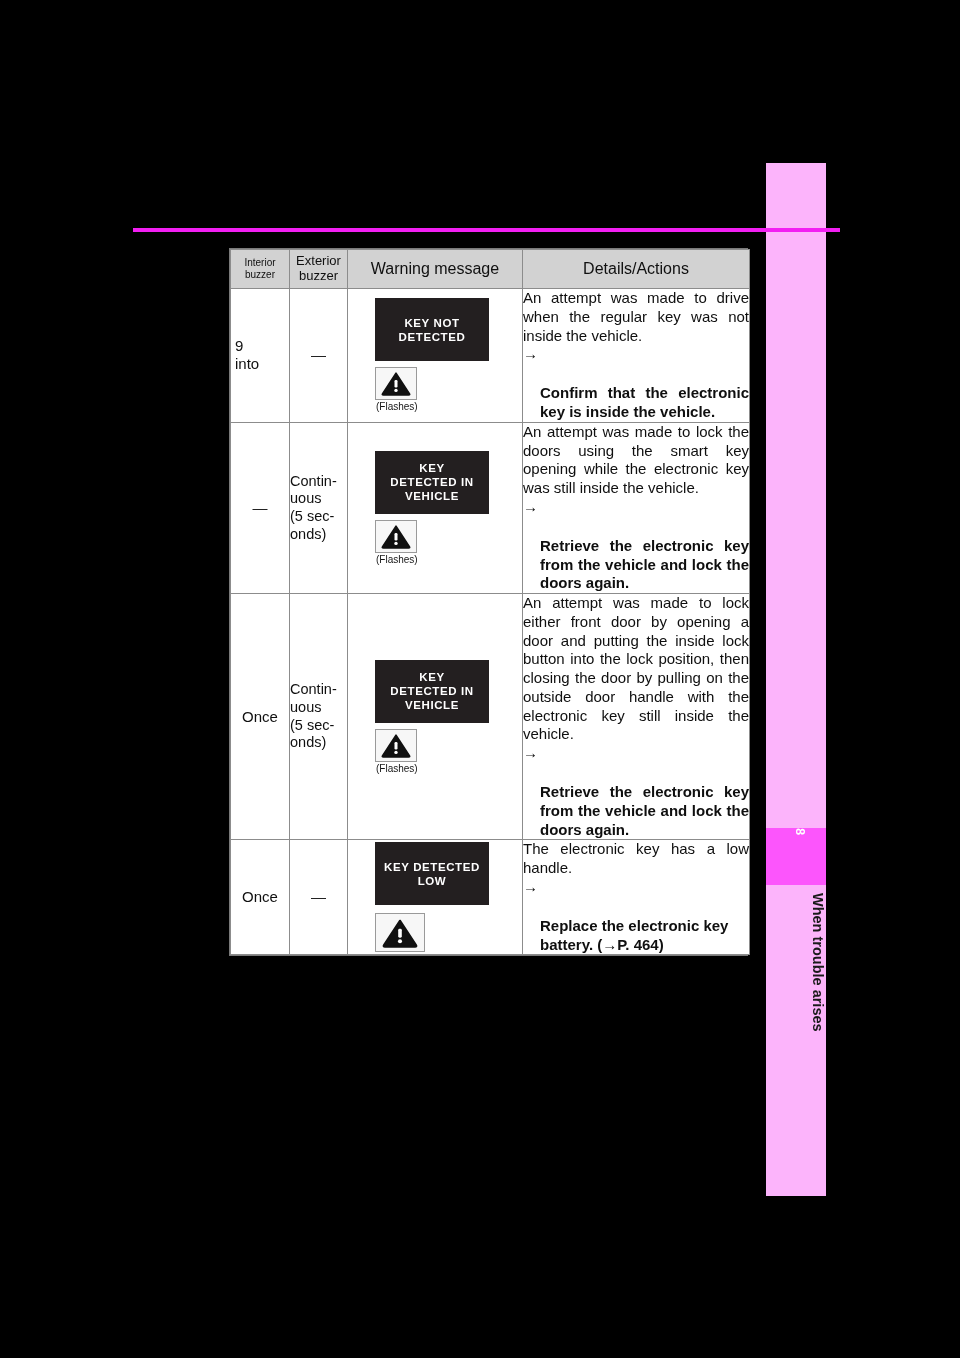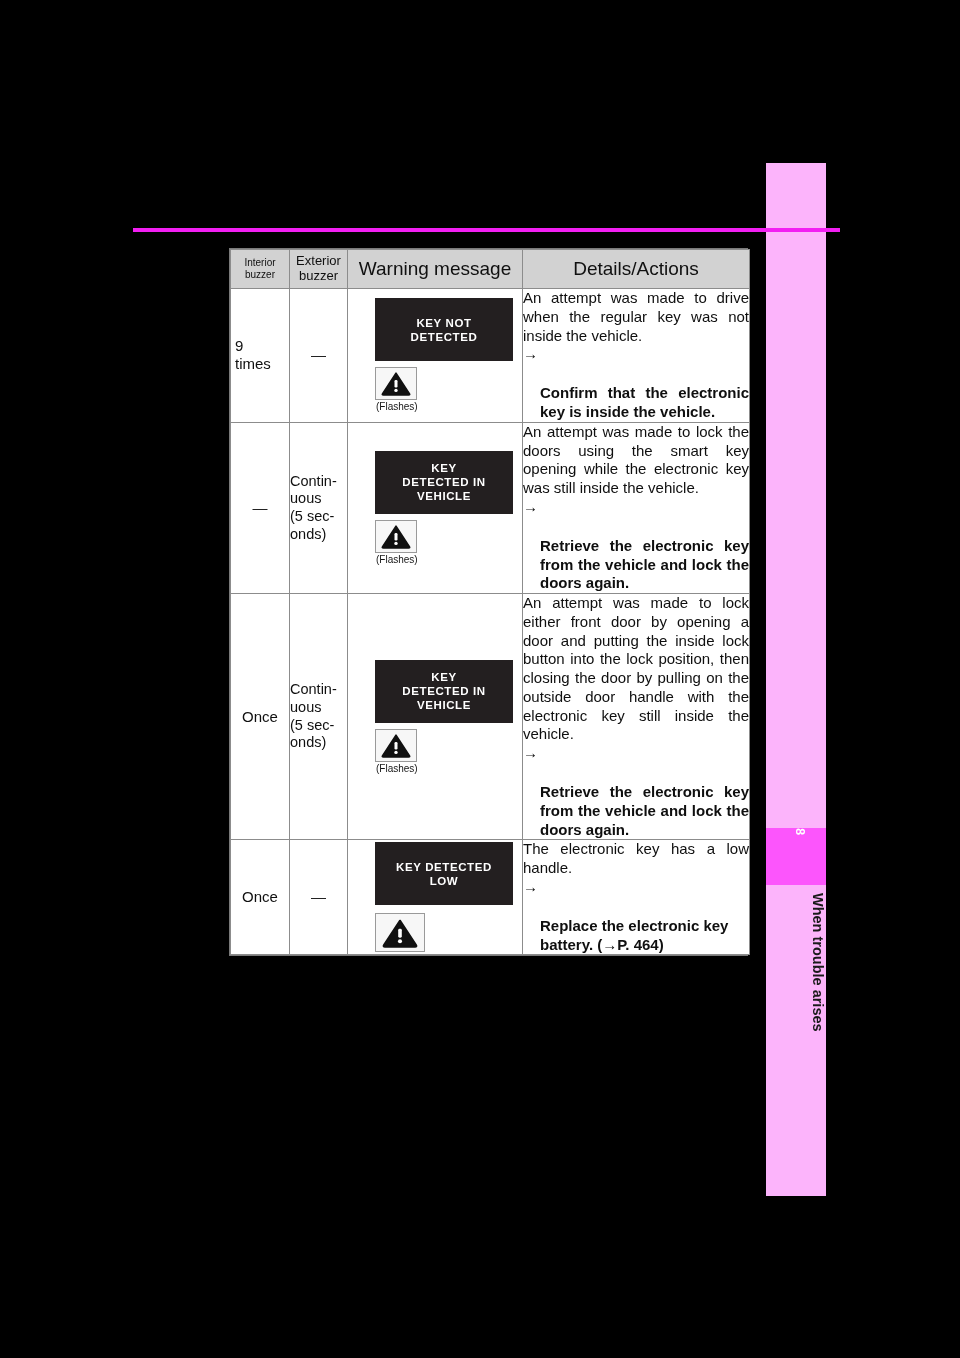--- a/index.html
+++ b/index.html
@@ -113,21 +113,21 @@
   table.warn-table thead th {
     background: #d2d2d2;
     font-weight: normal;
     color: #101010;
     text-align: center;
     padding: 4px 2px 5px 2px;
     line-height: 1.12;
   }
   .th-small { font-size: 10px; }
   .th-xsmall { font-size: 13px; }
-  .th-mid   { font-size: 19px; }
+  .th-mid   { font-size: 16px; }
 
   .col-interior { width: 59px; }
   .col-exterior { width: 58px; }
   .col-message  { width: 175px; }
   .col-details  { width: 227px; }
 
   .cell-center {
     text-align: center;
     font-size: 15px;
     color: #101010;
@@ -148,21 +148,21 @@
 
   
   .msg-cell {
     padding: 11px 0 9px 0;
     text-align: left;
   }
   .msg-inner {
     padding-left: 27px;
   }
   .screen {
-    width: 138px;
+    width: 114px;
     height: 63px;
     background: #231f20;
     display: flex;
     align-items: center;
     justify-content: center;
     box-sizing: border-box;
     padding: 2px 4px;
   }
   .screen-text {
     color: #ffffff;
@@ -276,21 +276,21 @@
           <th class="th-mid">Warning message</th>
           <th class="th-mid">Details/Actions</th>
         </tr>
       </thead>
       <tbody>
 
         <tr>
           <td class="cell-center">
             <div style="text-align:left;padding-left:4px;">
               <div>9</div>
-              <div>times</div>
+              <div>into</div>
             </div>
           </td>
           <td class="cell-center dash">—</td>
           <td class="msg-cell">
             <div class="msg-inner">
               <div class="screen">
                 <div class="screen-text">KEY NOT
 DETECTED</div>
               </div>
               <div class="icon-box">

